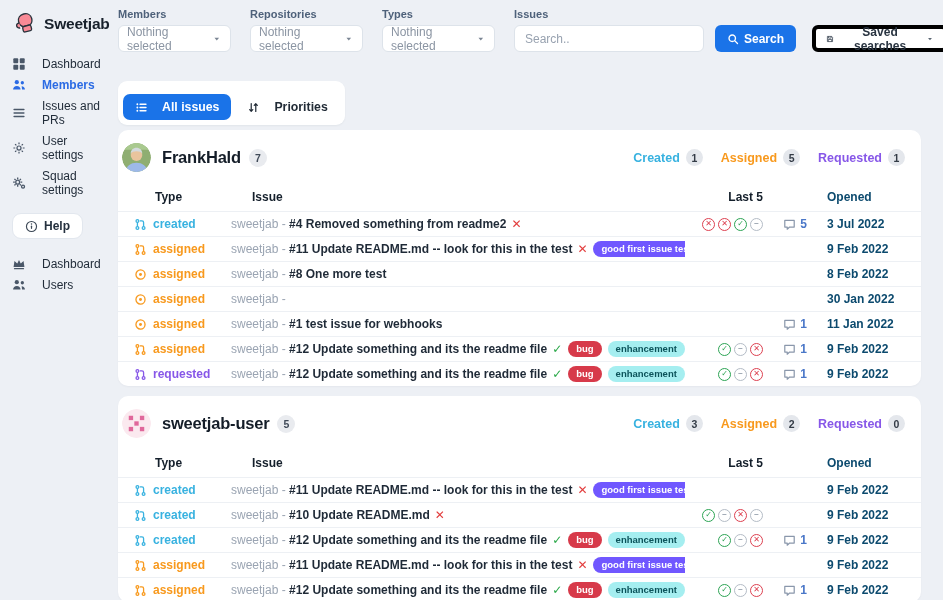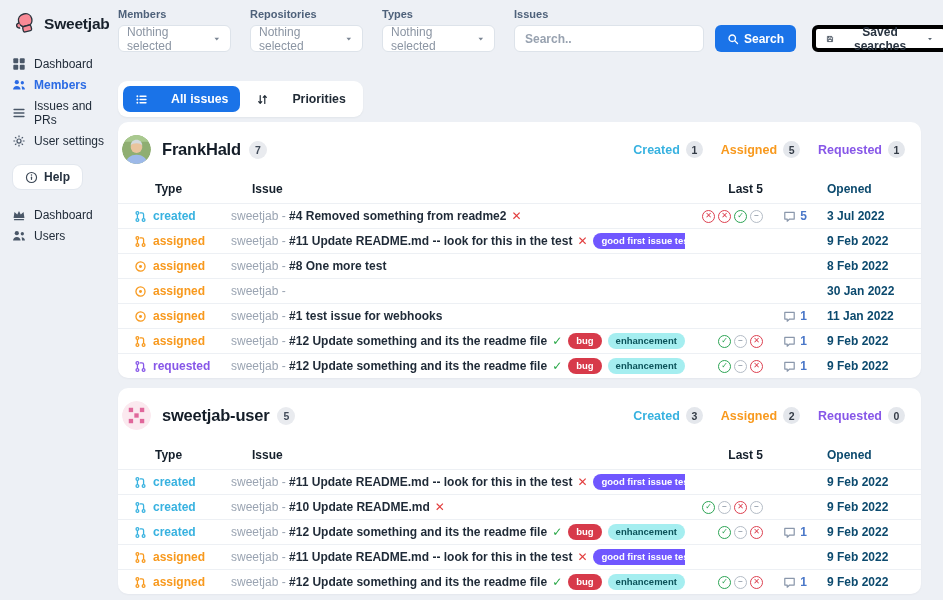--- a/index.html
+++ b/index.html
@@ -11,21 +11,21 @@
     color: #1f2733;
   }
   .layout { display:flex; width:943px; height:600px; }
 
   
   .sidebar { width:118px; flex-shrink:0; padding:10px 6px 0 12px; }
   .logo-row { display:flex; align-items:center; gap:5px; cursor:pointer; }
   .logo-row .icn { width:27px; height:27px; }
   .logo-title { font-size:15.5px; font-weight:800; color:#17202b; letter-spacing:-.2px; }
   nav { margin-top:16px; }
-  .nav-item { display:flex; align-items:center; gap:8px; padding:3.5px 0; cursor:pointer;
+  .nav-item { display:flex; align-items:center; gap:16px; padding:3.5px 0; cursor:pointer;
               font-size:12px; font-weight:500; color:#222d3a; }
   .nav-item .icn { width:14px; height:14px; color:#4a5768; flex-shrink:0; }
   .nav-item.active { color:#2b6be4; font-weight:600; }
   .nav-item.active .icn { color:#2b6be4; }
   .help-btn { display:inline-flex; align-items:center; gap:6px; margin:13px 0 2px 0;
               background:#fff; border:1px solid #e2e7ee; border-radius:9px;
               padding:5px 12px; font-size:12px; font-weight:600; color:#25313f;
               font-family:inherit; cursor:pointer; }
   .help-btn .icn { width:13px; height:13px; color:#3c4856; }
   #sidebar-admin { margin-top:12px; }
@@ -34,36 +34,36 @@
   .main { flex:1; padding:8px 22px 0 0; min-width:0; }
 
   .filters { display:flex; gap:19px; align-items:flex-end; }
   .filter { display:flex; flex-direction:column; gap:5px; }
   .flabel { font-size:11px; font-weight:700; color:#4e617a; }
   .select { width:113px; height:27px; background:#fff; border:1px solid #dde3ea; border-radius:6px;
             display:flex; align-items:center; justify-content:space-between; padding:0 8px; cursor:pointer; }
   .sel-val { font-size:12px; color:#8b95a3; }
   .icn.caret { width:10px; height:10px; color:#7a8593; }
   .search-input { width:190px; height:27px; border:1px solid #dde3ea; border-radius:6px;
-                  padding:0 10px; font-size:12px; font-family:inherit; color:#a16207; outline:none;font-weight:bold; }
+                  padding:0 10px; font-size:12px; font-family:inherit; color:#a16207; outline:none; }
   .search-input::placeholder { color:#98a2b0; }
   .btn-search { height:27px; display:flex; align-items:center; gap:5px; padding:0 12px;
                 background:var(--accent,#1a73e8); color:#fff; border:none; border-radius:6px;
                 font-size:12px; font-weight:700; font-family:inherit; cursor:pointer; margin-left:-8px; }
   .btn-search .icn { width:12px; height:12px; color:#fff; }
   .btn-saved { height:27px; display:flex; align-items:center; gap:16px; padding:0 10px; margin-left:-3px;
                background:#fff; color:#2a3542; border:4px solid #000000; border-radius:6px;
                font-size:12px; font-weight:600; font-family:inherit; cursor:pointer; }
   .btn-saved .icn { width:12px; height:12px; color:#313d4b; }
   .btn-saved .icn.caret { color:#5a6572; }
 
   .tabs-wrap { margin-top:29px; display:inline-flex; gap:4px; background:#fff; border-radius:9px;
                padding:5px; box-shadow:0 1px 2px rgba(20,30,45,.05); }
-  .tab { display:flex; align-items:center; gap:23px; padding:6px 12px; border-radius:7px;
-         font-size:12.3px; font-weight:700; color:#212b36; cursor:pointer; }
+  .tab { display:flex; align-items:center; gap:14px; padding:6px 12px; border-radius:7px;
+         font-size:12.3px; font-weight:700; color:#212b36; cursor:pointer;margin-top:8px; }
   .tab .icn { width:13px; height:13px; }
   .tab.active { background:var(--accent,#1a73e8); color:#fff; }
 
   #cards { margin-top:5px; }
   .card { background:#fff; border-radius:10px; box-shadow:0 1px 2px rgba(20,30,45,.04); margin-top:0; }
   .card + .card { margin-top:10px; }
 
   .card-header { display:flex; align-items:center; padding:13px 16px 9px 4px; }
   .avatar { width:29px; height:29px; border-radius:50%; overflow:hidden; flex-shrink:0; }
   .avatar svg { width:100%; height:100%; display:block; }
@@ -167,20 +167,30 @@
           <span>Issues and PRs</span>
         </div>
         <div class="nav-item">
           <span class="icn">
             <svg viewBox="0 0 16 16" stroke="currentColor" fill="none" stroke-width="1.4">
               <circle cx="8" cy="8" r="2.3"></circle>
               <path d="M8 1.6v2.1M8 12.3v2.1M1.6 8h2.1M12.3 8h2.1M3.5 3.5l1.5 1.5M11 11l1.5 1.5M12.5 3.5 11 5M5 11l-1.5 1.5"></path>
             </svg>
           </span>
           <span>User settings</span>
+        </div>
+        <div class="nav-item">
+          <span class="icn">
+            <svg viewBox="0 0 16 16" stroke="currentColor" fill="none" stroke-width="1.5">
+              <circle cx="6.5" cy="7" r="2.2"></circle>
+              <path d="M6.5 1.8v1.9M6.5 10.3v1.9M1.3 7h1.9M9.8 7h1.9M2.8 3.3 4.1 4.6M8.9 9.4l1.3 1.3M10.2 3.3 8.9 4.6M4.1 9.4 2.8 10.7"></path>
+              <circle cx="12.6" cy="12.2" r="1.7"></circle>
+            </svg>
+          </span>
+          <span>Squad settings</span>
         </div>
       </nav>
     <button class="help-btn">
       <span class="icn">
           <svg viewBox="0 0 16 16">
             <circle cx="8" cy="8" r="6.2" stroke="currentColor" fill="none" stroke-width="1.4"></circle>
             <rect x="7.25" y="6.9" width="1.5" height="4.1" rx=".7" fill="currentColor"></rect>
             <circle cx="8" cy="4.9" r=".95" fill="currentColor"></circle>
           </svg>
         </span>

